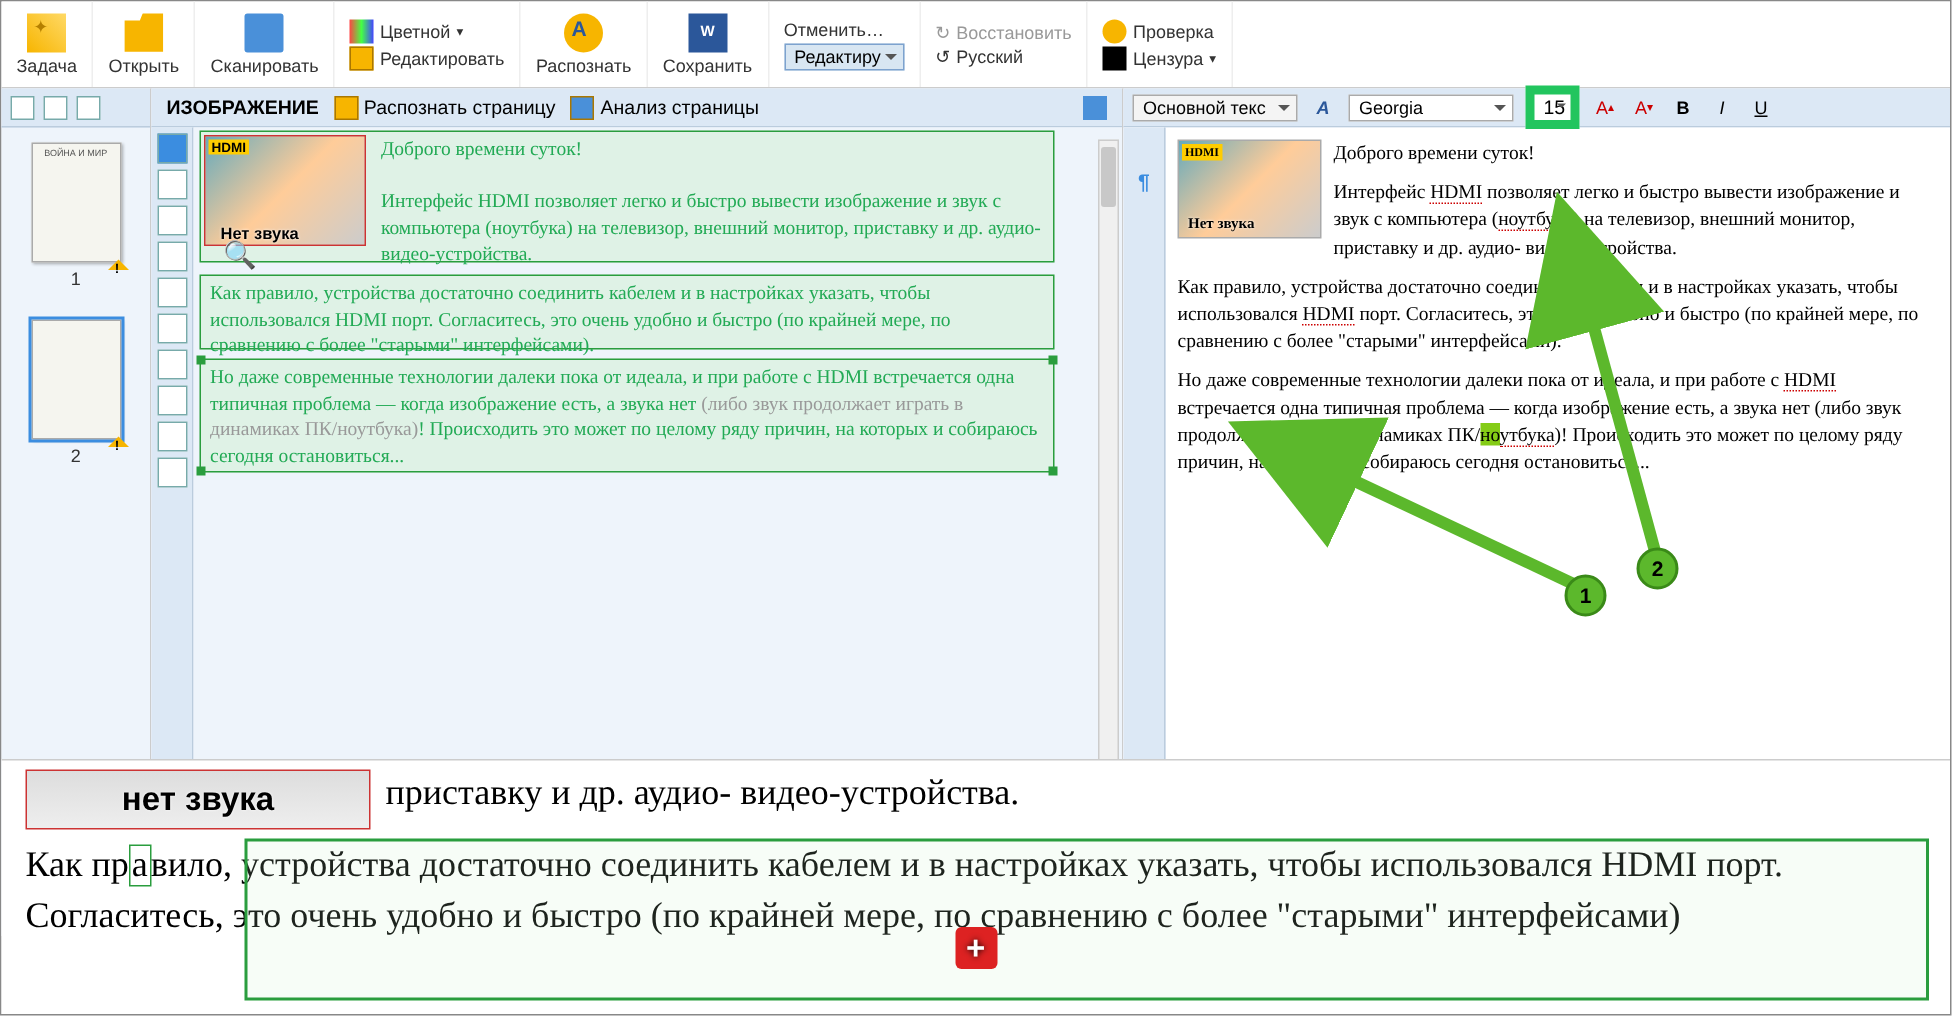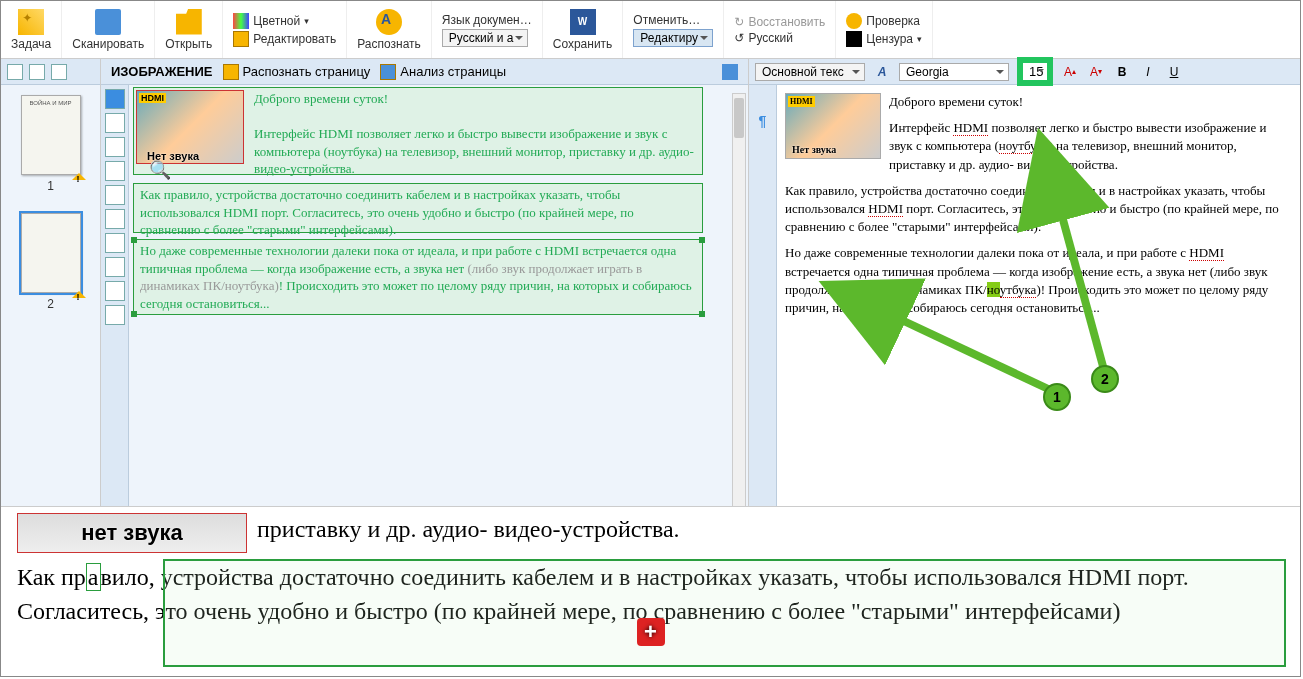--- a/index.html
+++ b/index.html
@@ -98,45 +98,41 @@
 <div class="window">
 
 
 
   <div class="ribbon">
     <div class="rib-group">
       <span class="rib-icon i-wand"></span>
       <span class="rib-label">Задача</span>
     </div>
     <div class="rib-group">
+      <span class="rib-icon i-folder"></span>
+      <span class="rib-label">Открыть</span>
+    </div>
+    <div class="rib-group">
       <span class="rib-icon i-scanner"></span>
       <span class="rib-label">Сканировать</span>
-    </div>
-    <div class="rib-group">
-      <span class="rib-icon i-folder"></span>
-      <span class="rib-label">Открыть</span>
     </div>
     <div class="rib-group small-set">
       <div class="rib-row">
           <span class="mini-icon" style="background:linear-gradient(90deg,#f44,#4f4,#44f);"></span>
           <span>Цветной</span> 
           <span style="font-size:9px;">▾</span>
         </div>
       <div class="rib-row">
           <span class="mini-icon" style="background:#f7b500;border:1px solid #aa7700;"></span>
           <span>Редактировать</span>
         </div>
     </div>
     <div class="rib-group">
       <span class="rib-icon i-ocr"></span>
       <span class="rib-label">Распознать</span>
-    </div>
-    <div class="rib-group small-set">
-      <div class="rib-row">Язык докумен…</div>
-      <div class="dropdown">Русский и а</div>
     </div>
     <div class="rib-group">
       <span class="rib-icon i-word">W</span>
       <span class="rib-label">Сохранить</span>
     </div>
     <div class="rib-group small-set">
       <div class="rib-row">Отменить…</div>
       <div class="dropdown pressed">Редактиру</div>
     </div>
     <div class="rib-group small-set">

